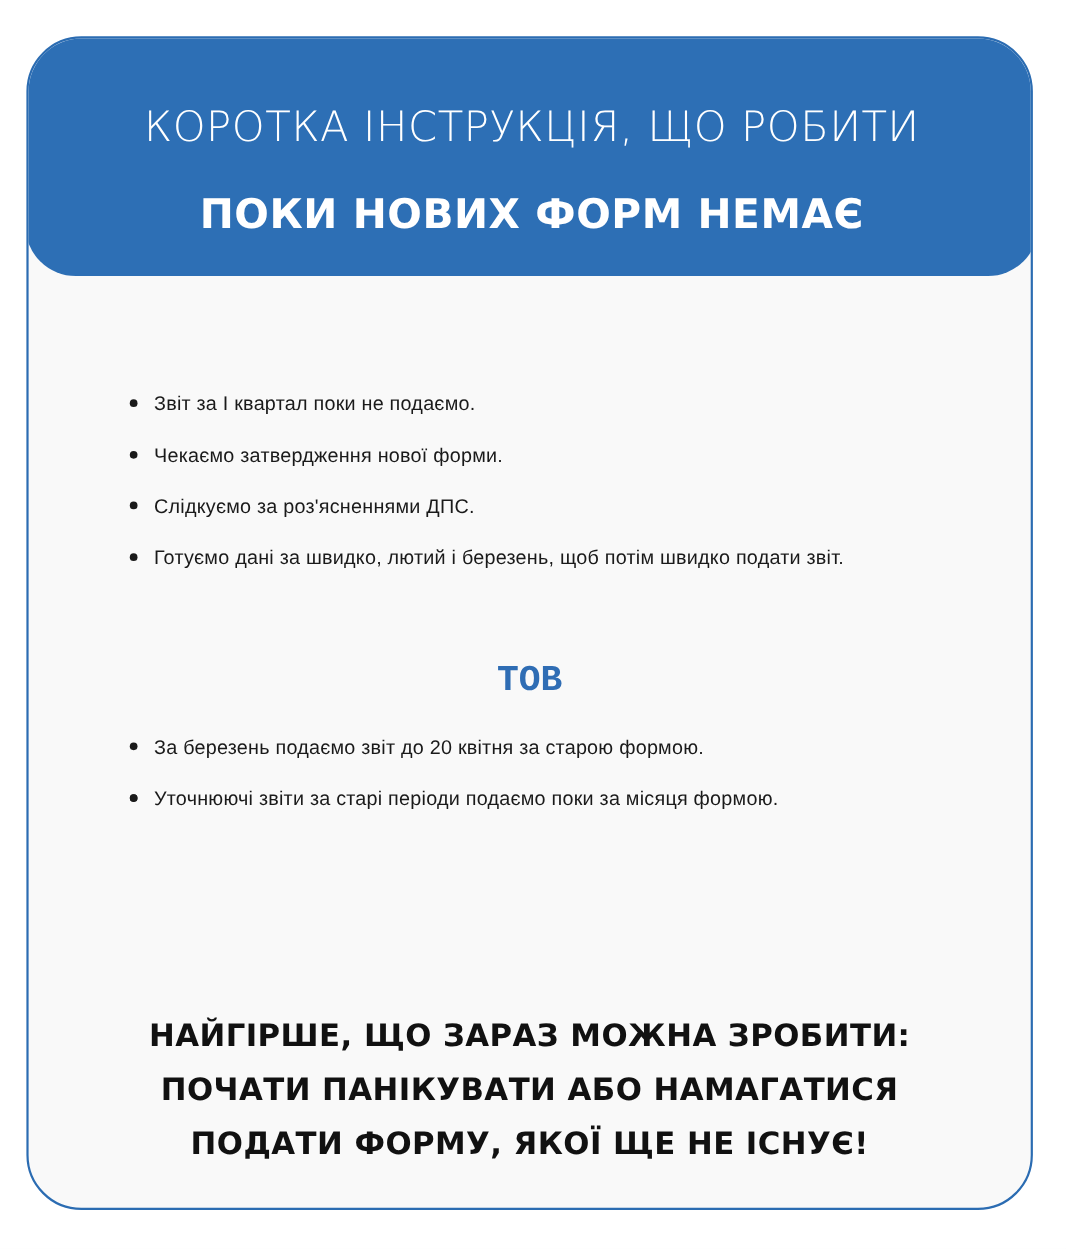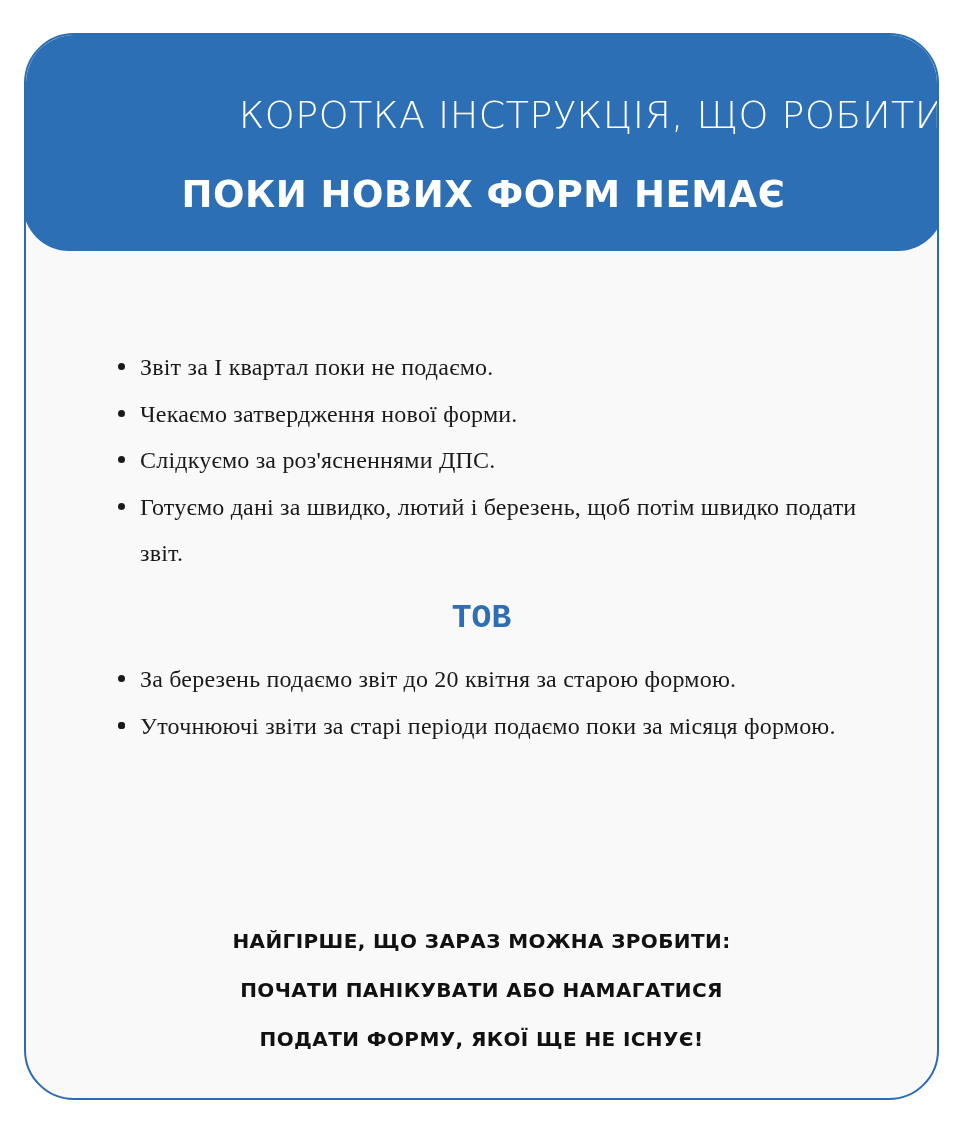--- a/index.html
+++ b/index.html
@@ -43,21 +43,20 @@
       right: 0;
       top: 60px;
       font-family: "DejaVu Sans", sans-serif;
       font-weight: 200;
       font-size: 38px;
       letter-spacing: 0.5px;
       line-height: 46px;
       white-space: nowrap;
       -webkit-text-stroke: 0px;
       font-stretch: condensed;
-      text-align: right;
     }
     .header-line2 {
       position: absolute;
       left: 0;
       right: 0;
       top: 140px;
       font-family: "DejaVu Sans", sans-serif;
       font-weight: 700;
       font-size: 37px;
       letter-spacing: 0.5px;
@@ -82,22 +81,22 @@
       width: 100%;
       margin: 0;
       padding: 0;
       list-style: none;
     }
     .item {
       position: relative;
       padding-left: 114px;
       padding-right: 48px;
       color: #1a1a1a;
-      font-family: Liberation Serif, serif;
-      font-size: 24px;
+      font-family: Liberation Sans, sans-serif;
+      font-size: 18px;
       line-height: 46.5px;
       letter-spacing: 0.2px;
     }
     .bullet {
       position: absolute;
       left: 92px;
       top: 19px;
       width: 7px;
       height: 7px;
       border-radius: 50%;
@@ -108,21 +107,21 @@
     }
     .warning {
       position: absolute;
       left: 0;
       right: 0;
       top: 882px;
       text-align: center;
       color: #111111;
       font-family: "DejaVu Sans", sans-serif;
       font-weight: 700;
-      font-size: 20px;
+      font-size: 28px;
       line-height: 49px;
       letter-spacing: 0.4px;
     }
     .warning-line {
       display: block;
       white-space: nowrap;
     }
   </style>
 </head>
 <body>

